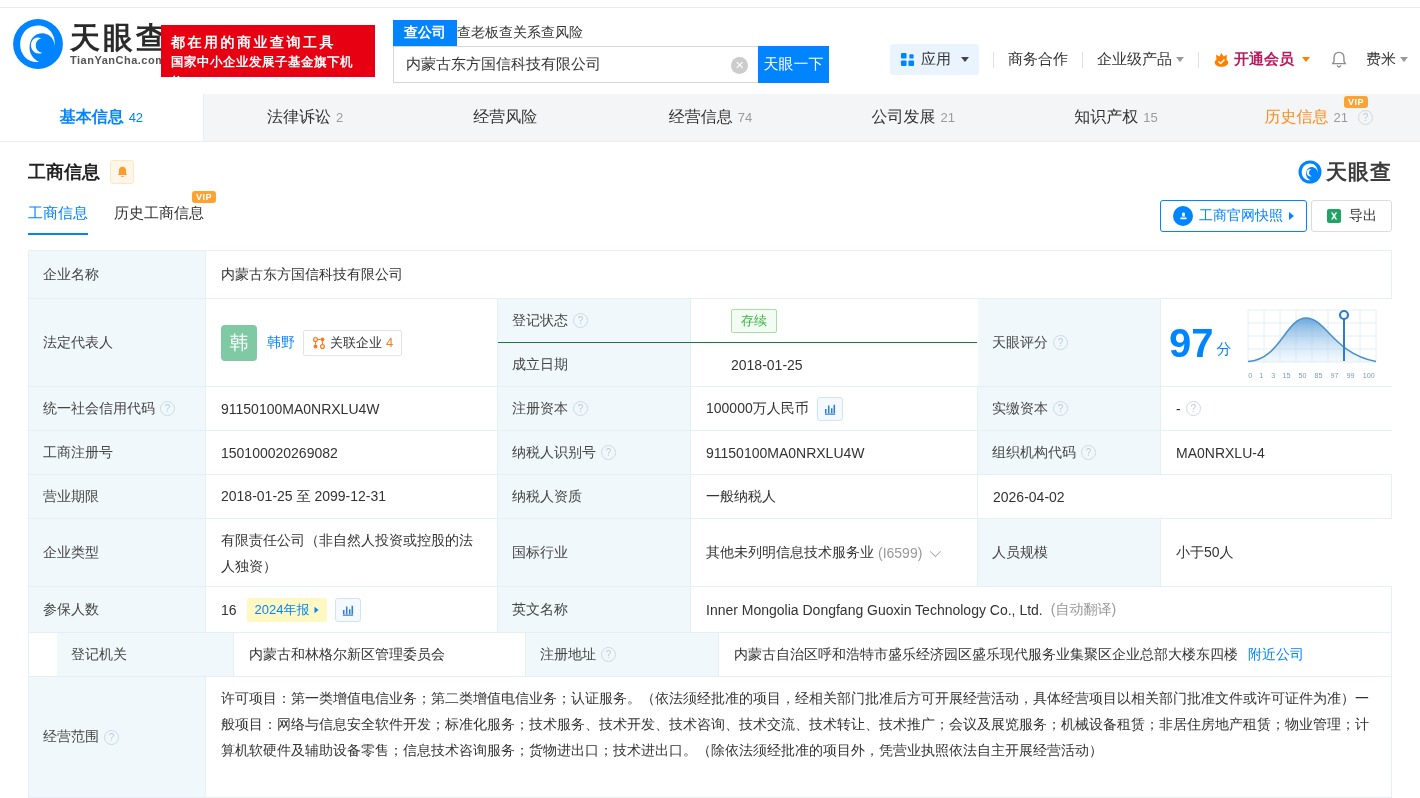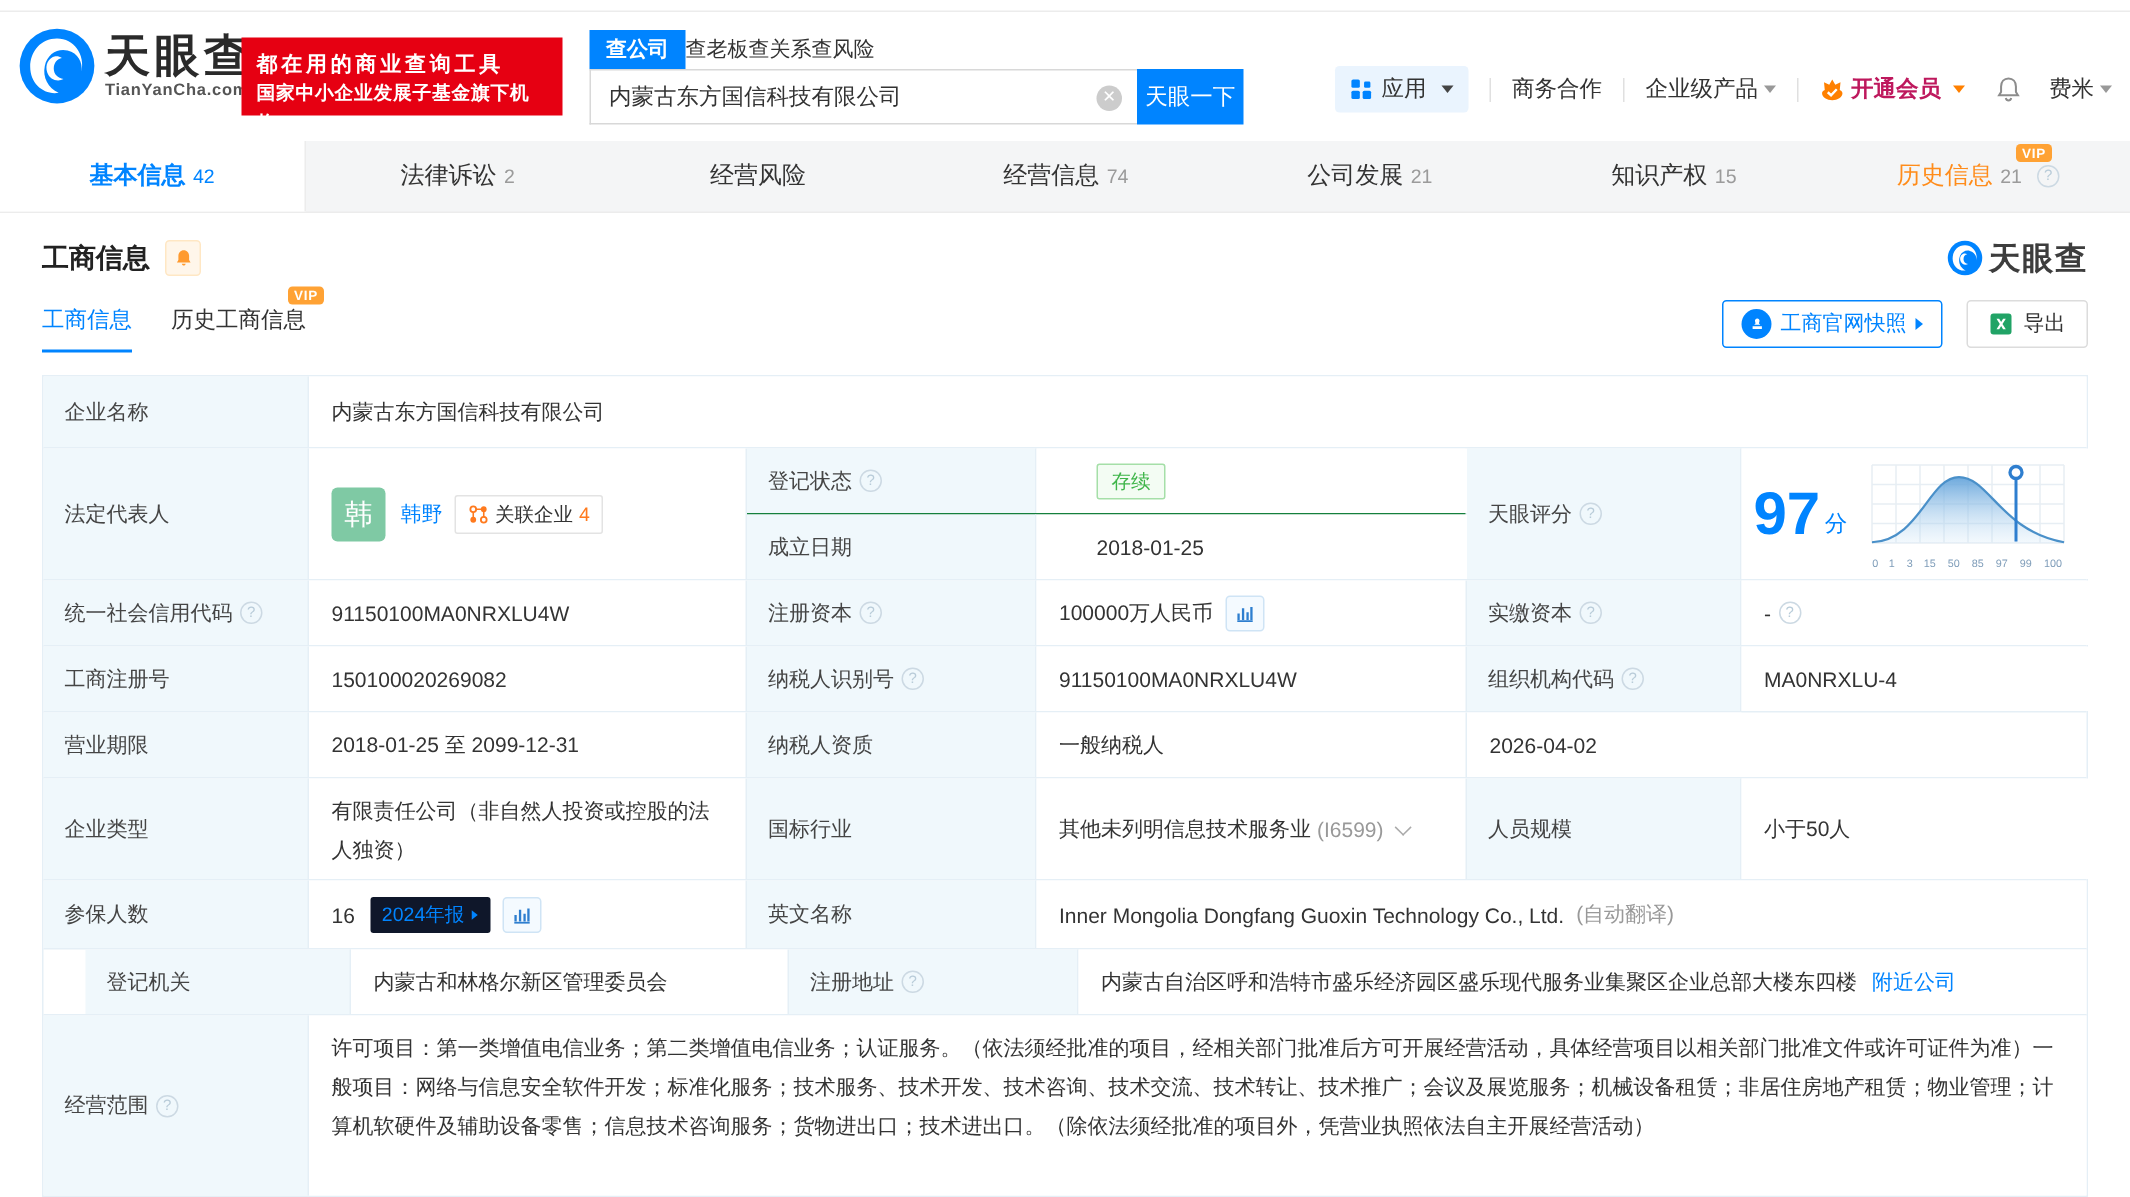--- a/index.html
+++ b/index.html
@@ -51,21 +51,21 @@
   .section-head { display:flex; align-items:center; margin:16px 28px 0 28px; }
   .section-title { font-size:18px; font-weight:bold; color:#222; }
   .bell-badge { width:24px; height:24px; background:#fff6ea; border:1px solid #ffe7c4; border-radius:3px; margin-left:10px; display:flex; align-items:center; justify-content:center; cursor:pointer; }
   .watermark { margin-left:auto; display:flex; align-items:center; gap:4px; }
   .watermark span { font-size:21px; font-weight:bold; color:#3d3d3d; letter-spacing:1px; }
 
   .subtab-row { display:flex; align-items:center; margin:14px 28px 0 28px; }
   .subtab { font-size:15px; color:#0084ff; padding-bottom:10px; border-bottom:2px solid #0084ff; cursor:pointer; }
   .subtab2 { font-size:15px; color:#333; margin-left:26px; padding-bottom:12px; position:relative; cursor:pointer; }
   .subtab2 .vip-badge { top:-13px; right:-12px; }
-  .head-btns { margin-left:auto; display:flex; gap:16px; margin-bottom:6px; }
+  .head-btns { margin-left:auto; display:flex; gap:4px; margin-bottom:6px; }
   .snap-btn { display:flex; align-items:center; gap:6px; border:1px solid #0084ff; color:#0084ff; border-radius:3px; height:32px; padding:0 12px; font-size:14px; background:#fff; cursor:pointer; }
   .snap-ic { width:20px; height:20px; border-radius:50%; background:#0084ff; display:flex; align-items:center; justify-content:center; }
   .tri-r { width:0; height:0; border-top:4px solid transparent; border-bottom:4px solid transparent; border-left:5px solid #0084ff; display:inline-block; }
   .exp-btn { display:flex; align-items:center; gap:7px; border:1px solid #dcdcdc; border-radius:3px; height:32px; padding:0 14px; font-size:14px; color:#333; background:#fff; cursor:pointer; }
 
   
   .biz-table { margin:12px 28px 0 28px; width:1364px; border:1px solid #e5eff6; font-size:14px; }
   .row { display:grid; border-bottom:1px solid #e5eff6; }
   .row:last-child { border-bottom:none; }
   .r1 { grid-template-columns:177px 1fr; height:48px; }
@@ -85,21 +85,21 @@
   .subrow .vc { border-right:none;padding-left:40px; }
   .score-wrap { display:grid; grid-template-columns:183px 232px; }
   .score-wrap .vc { border-right:none; padding-left:8px; }
 
   .tag-green { color:#3eb549; background:#f3fcf3; border:1px solid #a5dfa8; border-radius:2px; font-size:13px; padding:2px 9px; }
   .avatar { width:36px; height:36px; border-radius:4px; background:#7fc9a4; color:#fff; font-size:19px; display:flex; align-items:center; justify-content:center; flex:none; }
   .link { color:#0084ff; cursor:pointer; }
   .rel-badge { display:flex; align-items:center; gap:4px; border:1px solid #e3e3e3; border-radius:2px; padding:3px 8px; margin-left:8px; font-size:13px; color:#333; cursor:pointer; background:#fff; }
   .rel-badge b { color:#ff7a1e; font-weight:normal; }
   .chart-ic { width:26px; height:24px; border:1px solid #cfe4f5; border-radius:3px; background:#f4faff; display:inline-flex; align-items:center; justify-content:center; margin-left:8px; cursor:pointer; flex:none; }
-  .report-tag { background:#0f172a; color:#0084ff; font-size:13px; border-radius:2px; padding:3px 8px; margin-left:10px; display:inline-flex; align-items:center; gap:4px; cursor:pointer; }
+  .report-tag { background:#fef9c3; color:#0084ff; font-size:13px; border-radius:2px; padding:3px 8px; margin-left:10px; display:inline-flex; align-items:center; gap:4px; cursor:pointer; }
   .report-tag .tri-r { border-left-color:#0084ff; transform:scale(.8); }
   .gray { color:#999; }
   .chev { width:8px; height:8px; border-right:1.5px solid #aaa; border-bottom:1.5px solid #aaa; transform:rotate(45deg) translateY(-2px); display:inline-block; margin-left:8px; cursor:pointer; }
 
   .score-num { font-size:40px; font-weight:bold; color:#0084ff; line-height:1; }
   .score-unit { font-size:15px; color:#0084ff; margin:14px 0 0 3px; }
   .score-chart { margin-left:10px; }
   .ticks { display:flex; justify-content:space-between; width:128px; margin:-2px 0 0 6px; }
   .ticks span { font-size:8px; color:#7f9db9; transform:scale(.9); }
 

